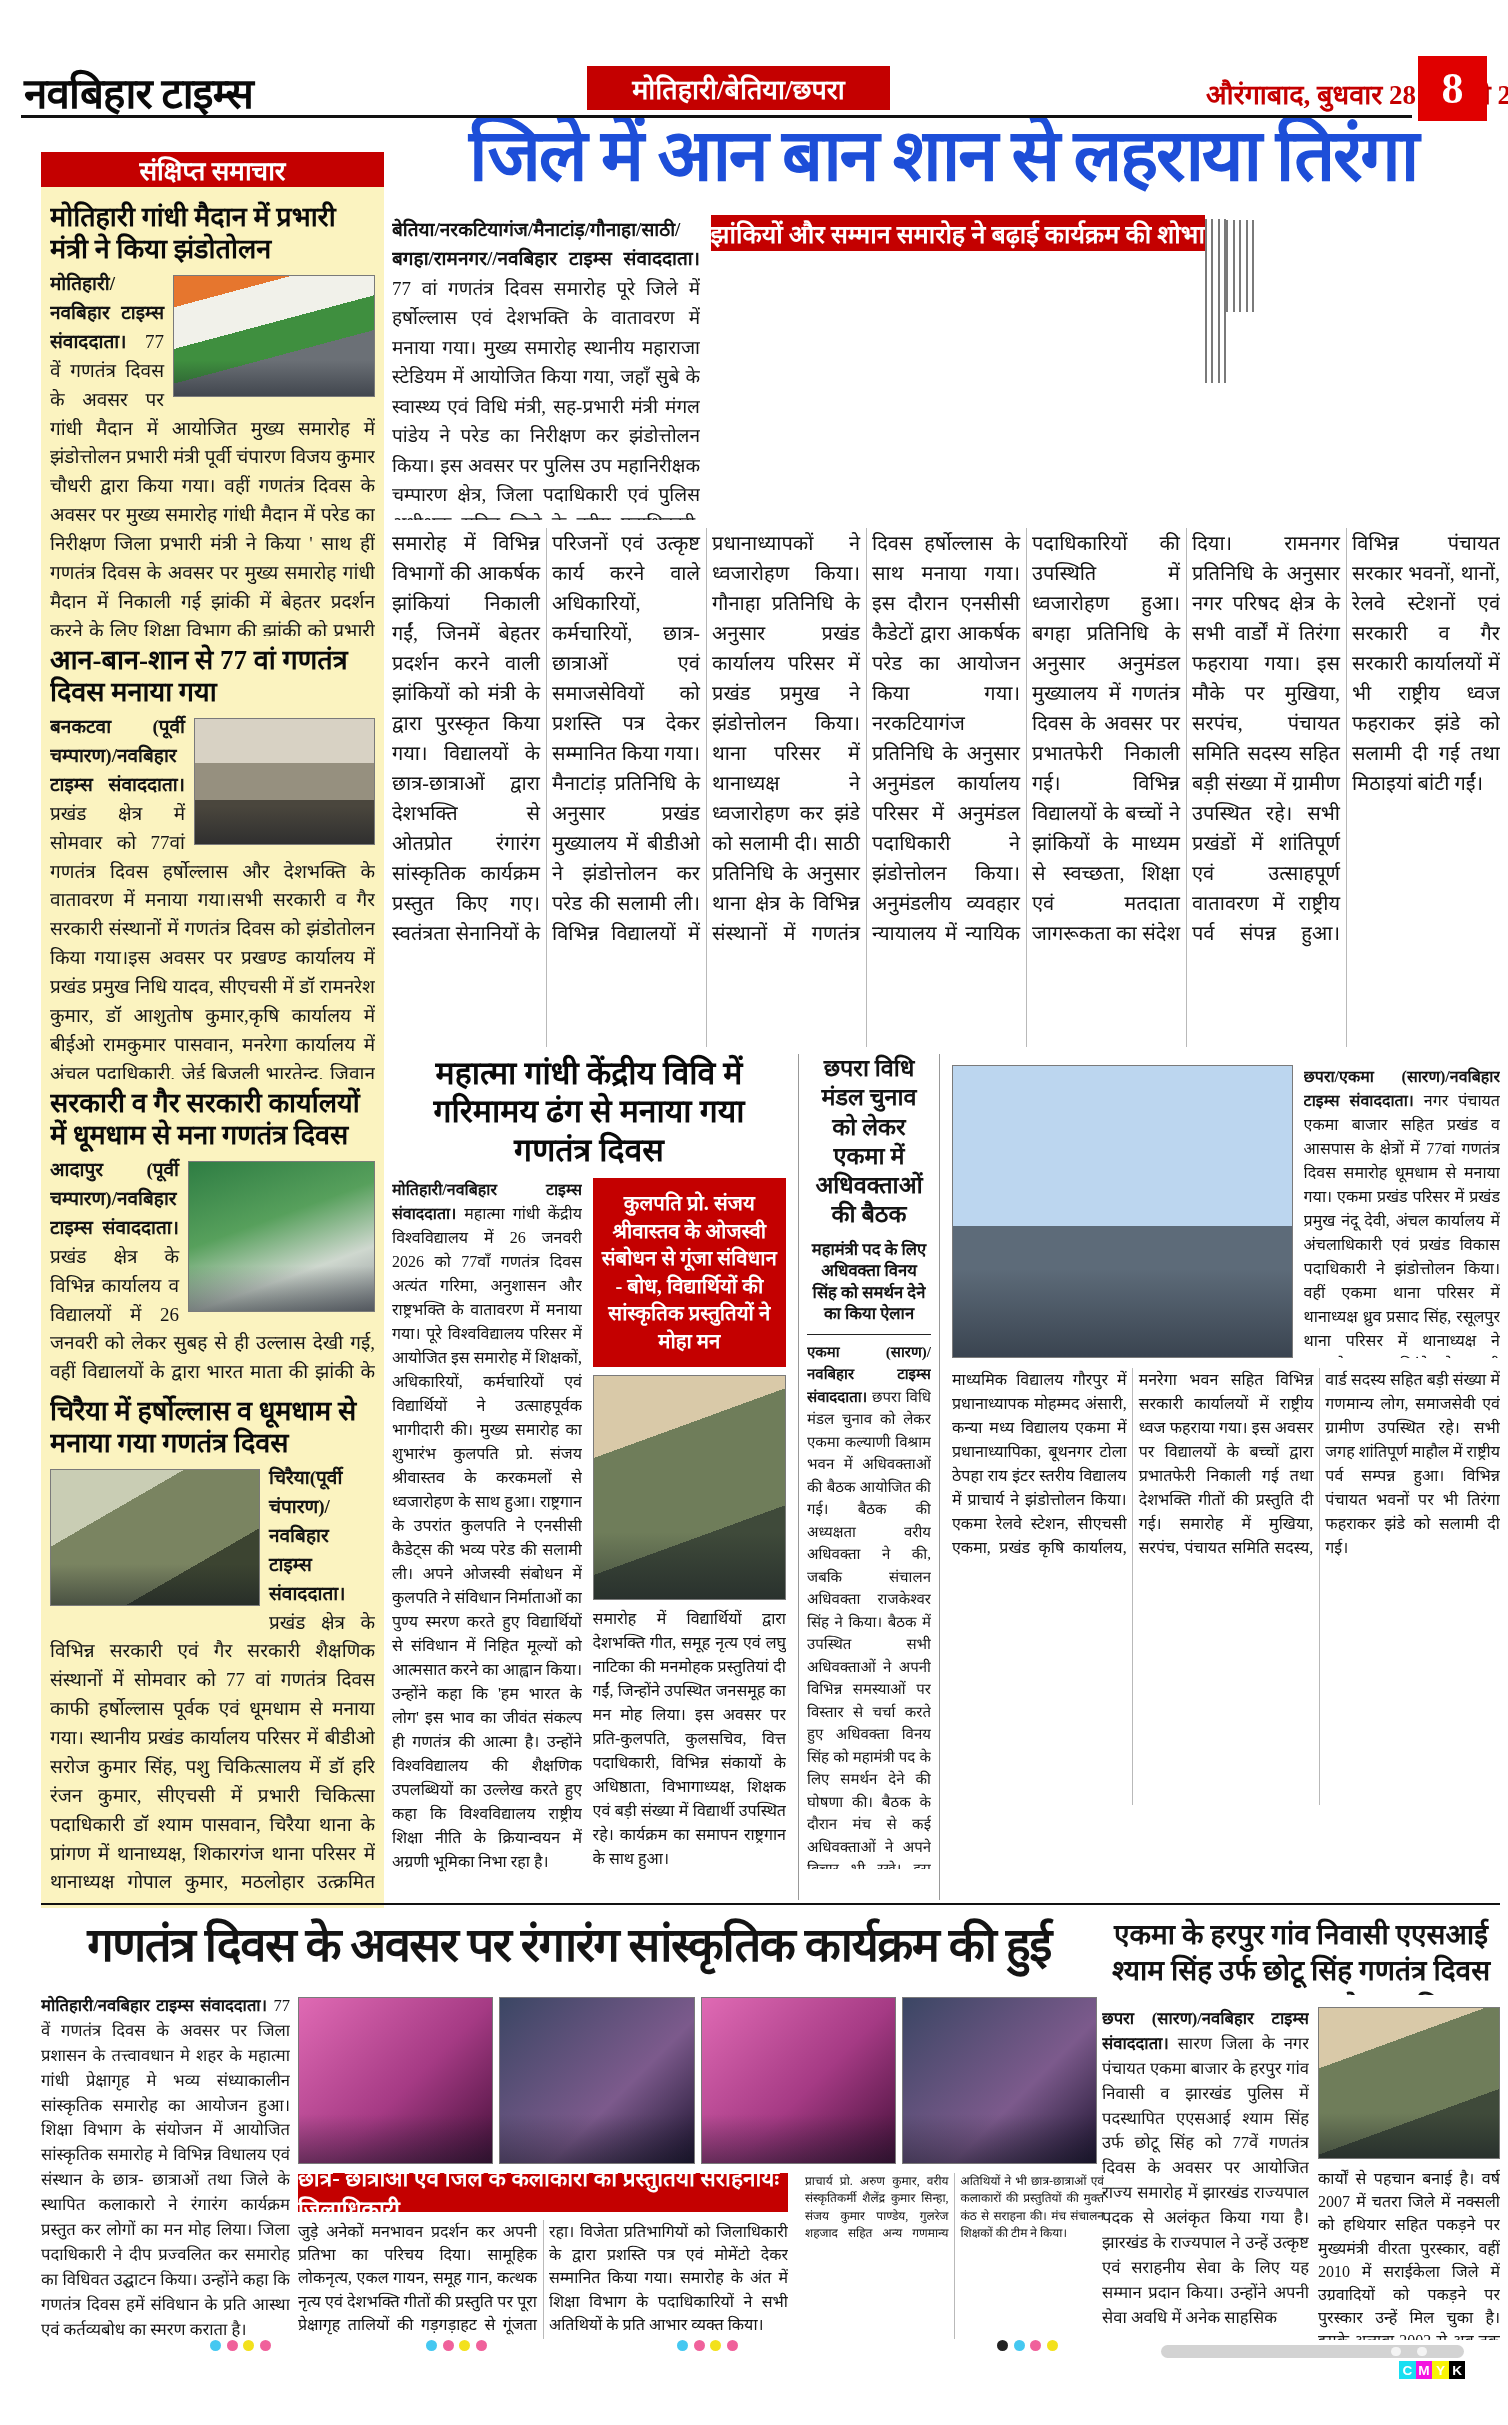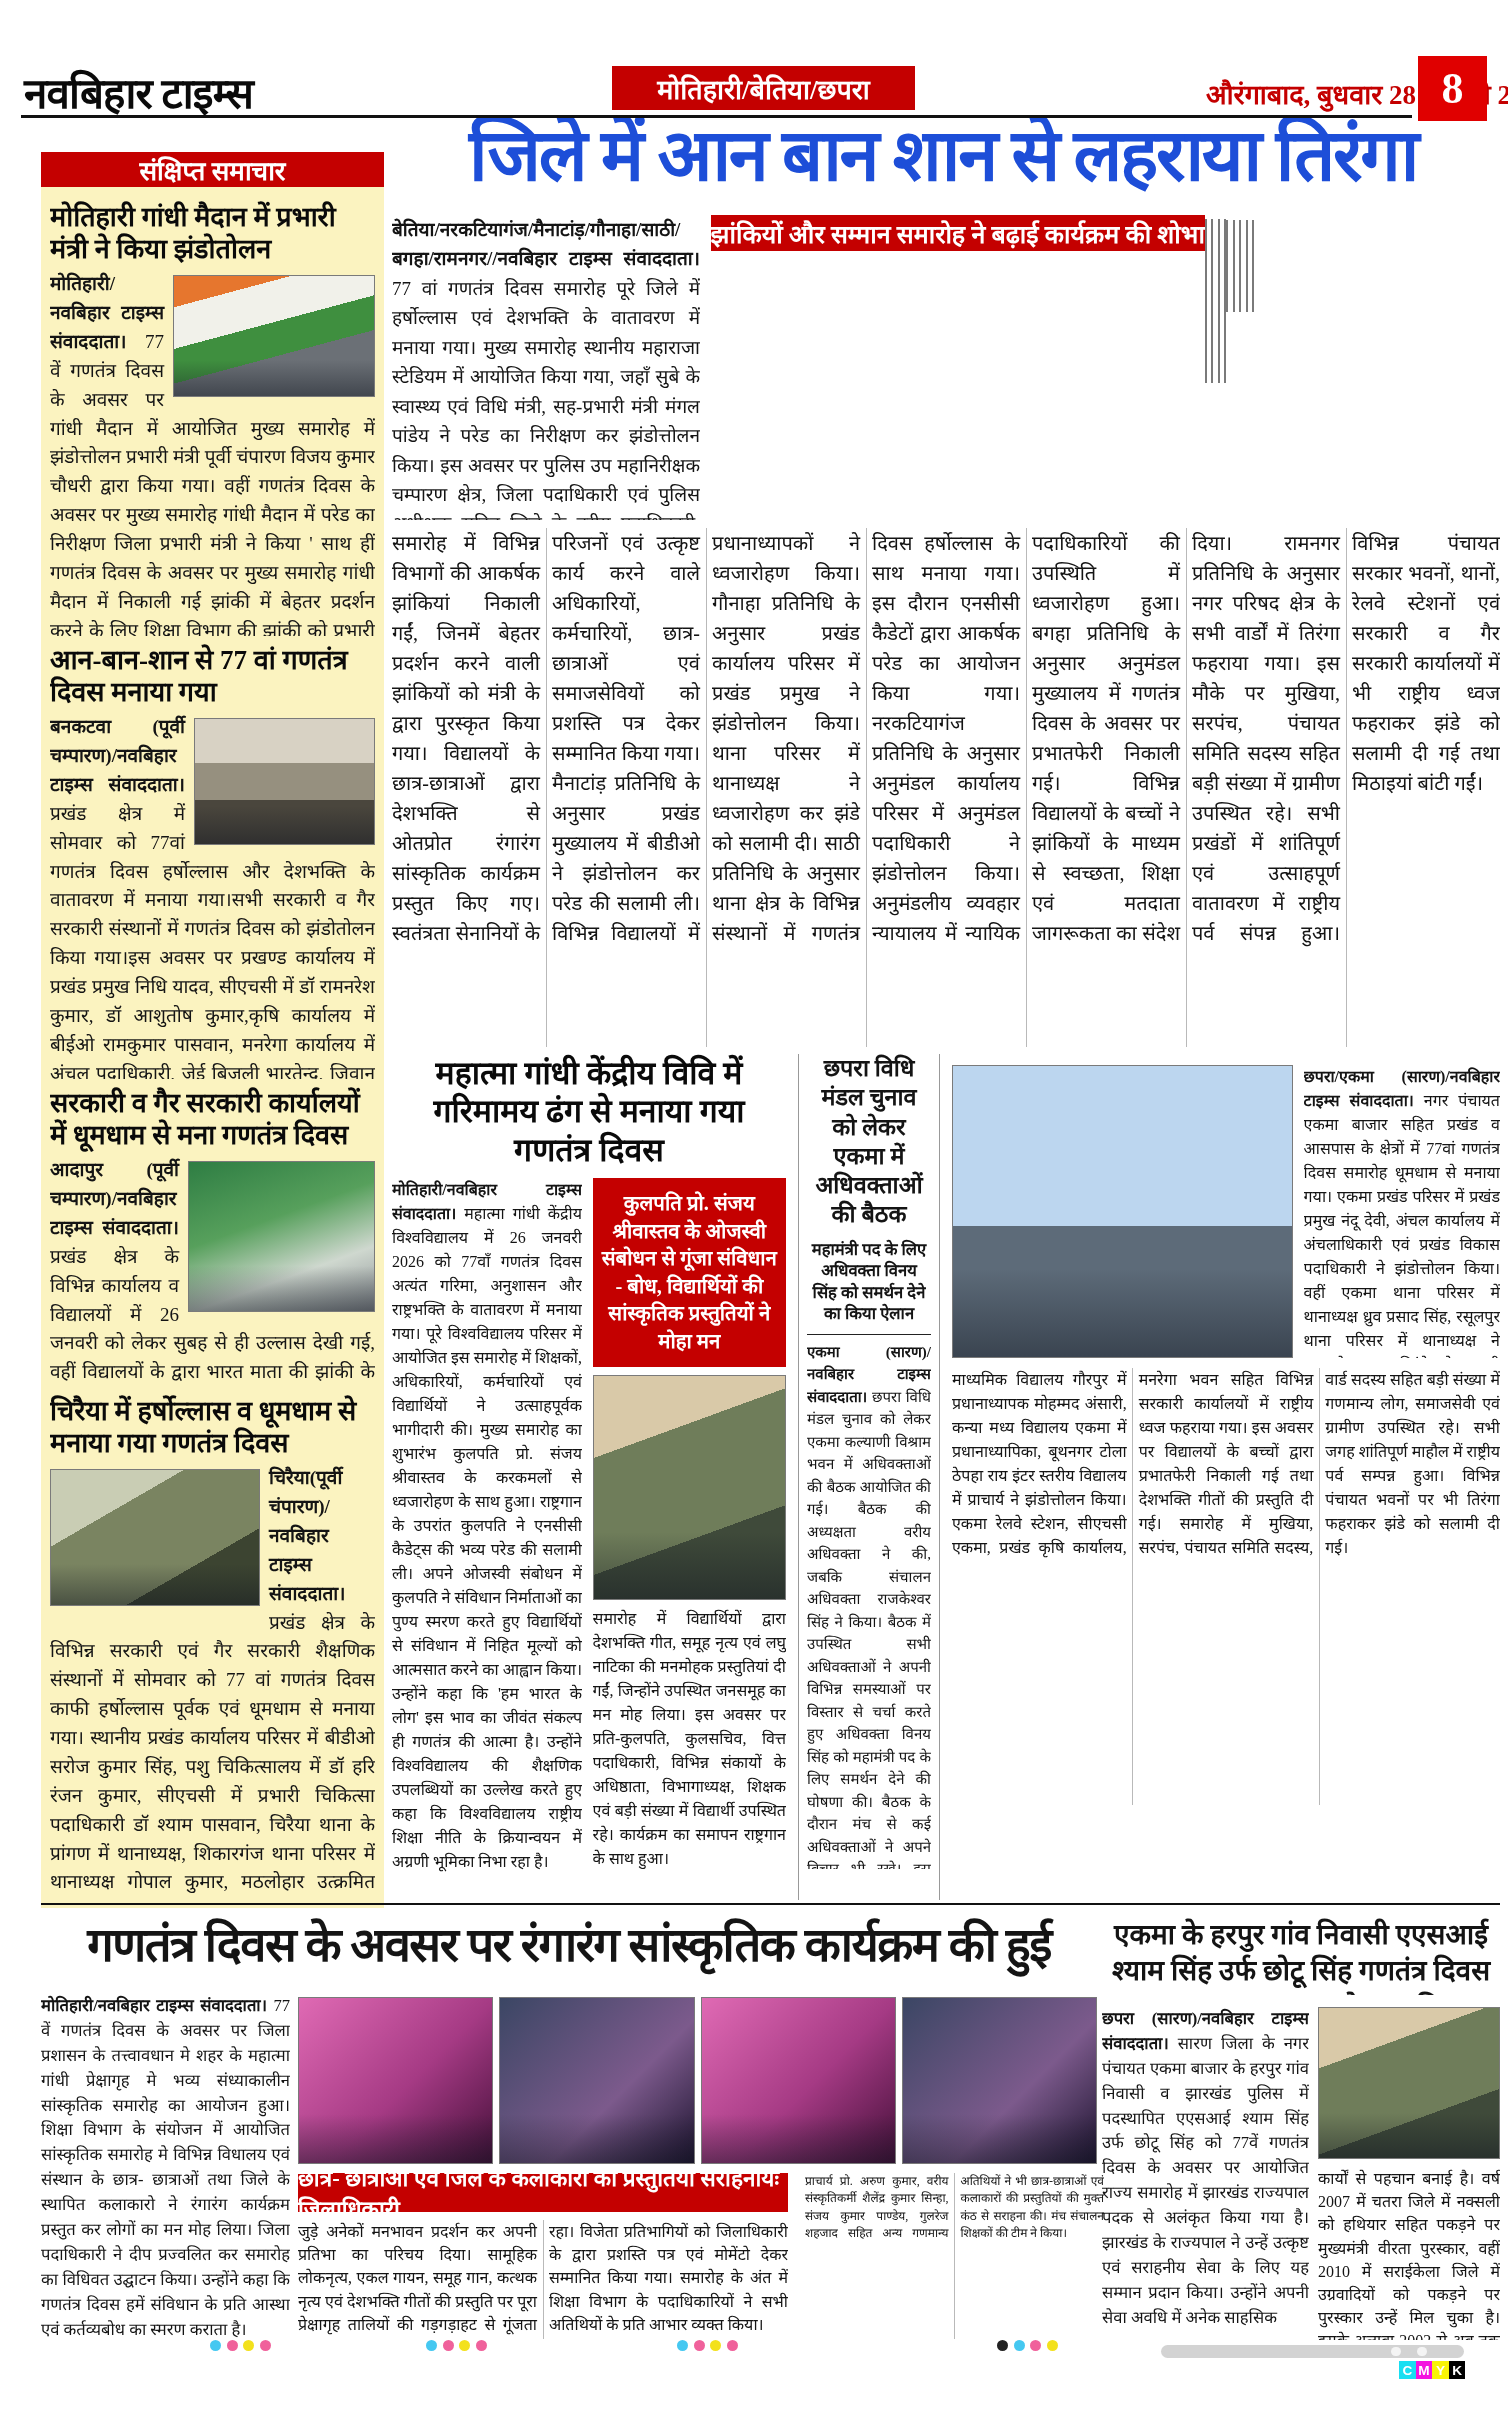--- a/index.html
+++ b/index.html
@@ -5,21 +5,21 @@
   * { margin:0; padding:0; box-sizing:border-box; }
   html,body { background:#e8e8e8; }
   .page {
     position:relative; width:1508px; height:2426px; margin:0 auto;
     background:#ffffff; overflow:hidden;
     font-family:"Liberation Serif","DejaVu Serif",serif; color:#141414;
   }
   
   .masthead { position:absolute; left:24px; top:63px; font-size:42px; font-weight:800; letter-spacing:-0.8px; color:#0a0a0a; }
   .edition-box { position:absolute; left:587px; top:66px; width:303px; height:44px; background:#c40000; color:#fff;
-    font-size:27px; font-weight:800; display:flex; align-items:center; justify-content:center; white-space:nowrap; overflow:hidden;margin-left:25px; }
+    font-size:27px; font-weight:800; display:flex; align-items:center; justify-content:center; white-space:nowrap; overflow:hidden; }
   .dateline { position:absolute; left:1206px; top:75px; font-size:27px; font-weight:800; color:#c40000; white-space:nowrap; }
   .page-num { position:absolute; left:1418px; top:56px; width:69px; height:65px; background:#e00000; color:#fff;
     font-size:44px; font-weight:800; display:flex; align-items:center; justify-content:center; }
   .header-rule { position:absolute; left:21px; top:115px; width:1391px; height:3px; background:#111; }
   
   .main-headline { position:absolute; left:386px; top:118px; width:1114px; height:90px;
     font-size:72px; line-height:1.08; font-weight:800; letter-spacing:-2.3px; text-align:center; color:#1d4ed8; overflow:hidden; }
   
   .briefs { position:absolute; left:41px; top:132px; width:343px; height:1755px;margin-top:20px; }
   .briefs-title { height:35px; background:#c40000; color:#fff; font-size:26px; font-weight:800;

